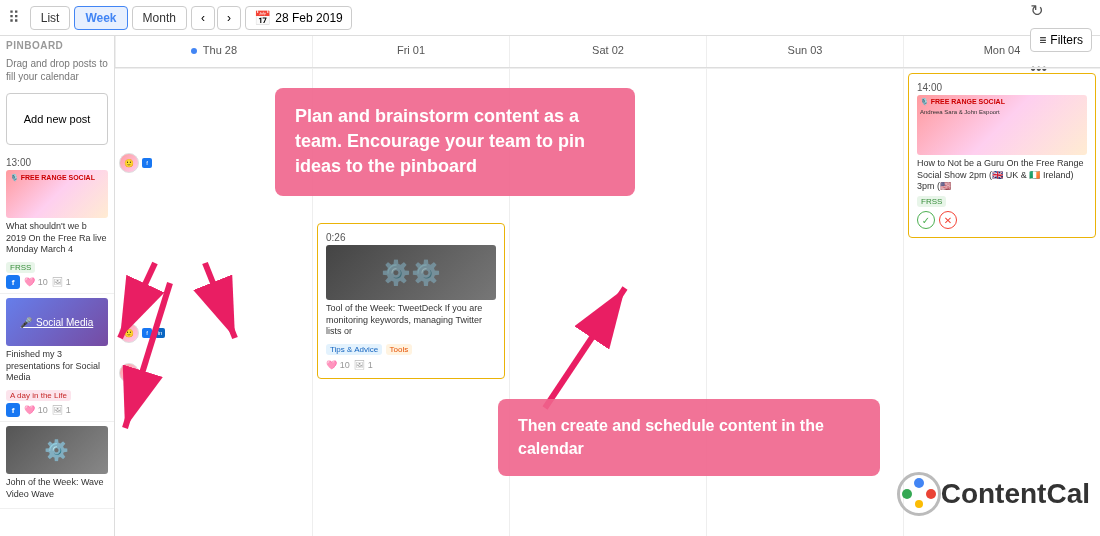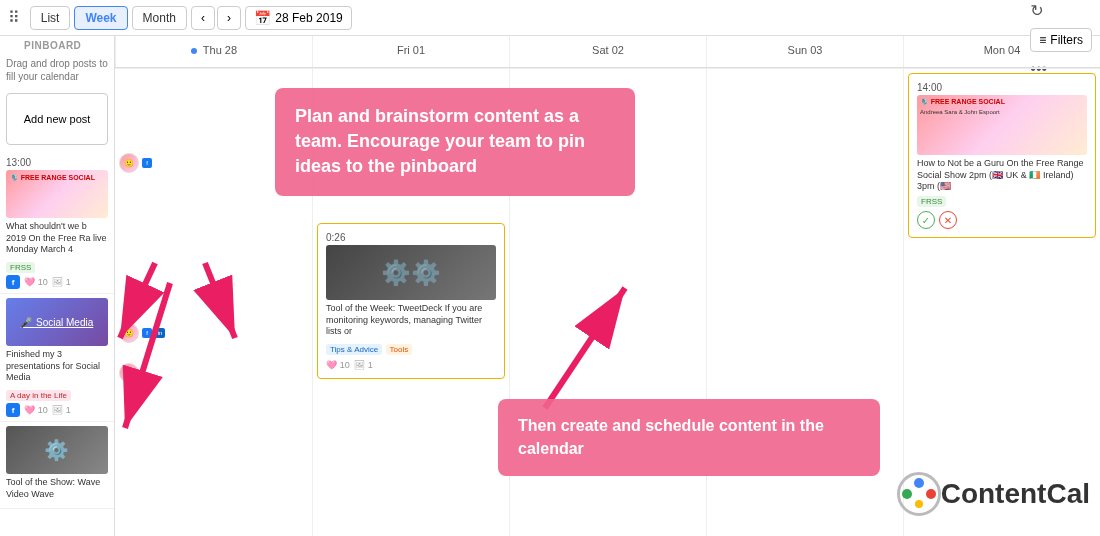--- a/index.html
+++ b/index.html
@@ -66,21 +66,20 @@
       border-right: 1px solid #ddd;
       flex-shrink: 0;
       overflow: hidden;
     }
     .pinboard-label {
       font-size: 10px;
       color: #999;
       font-weight: bold;
       padding: 4px 6px;
       letter-spacing: 0.5px;
-      margin-left: 18px;
     }
     .pinboard-desc {
       font-size: 10px;
       color: #777;
       padding: 2px 6px 6px;
       line-height: 1.3;
     }
     .add-post-btn {
       margin: 4px 6px 8px;
       padding: 19px 8px;
@@ -367,21 +366,21 @@
         <span>🩷 10</span>
         <span>🖼 1</span>
       </div>
     </div>
 
     
     <div class="pinboard-item">
       <div class="post-thumb thumb-bg-3">
         <div style="display:flex;align-items:center;justify-content:center;height:100%;font-size:20px;">⚙️</div>
       </div>
-      <div class="post-title">Tool of the Show: Wave Video Wave</div>
+      <div class="post-title">John of the Week: Wave Video Wave</div>
     </div>
   </div>
 
   <div class="calendar">
 
     <div class="cal-header">
       <div class="cal-day-header">
         <span class="dot"></span>
         <span>Thu 28</span>
       </div>

